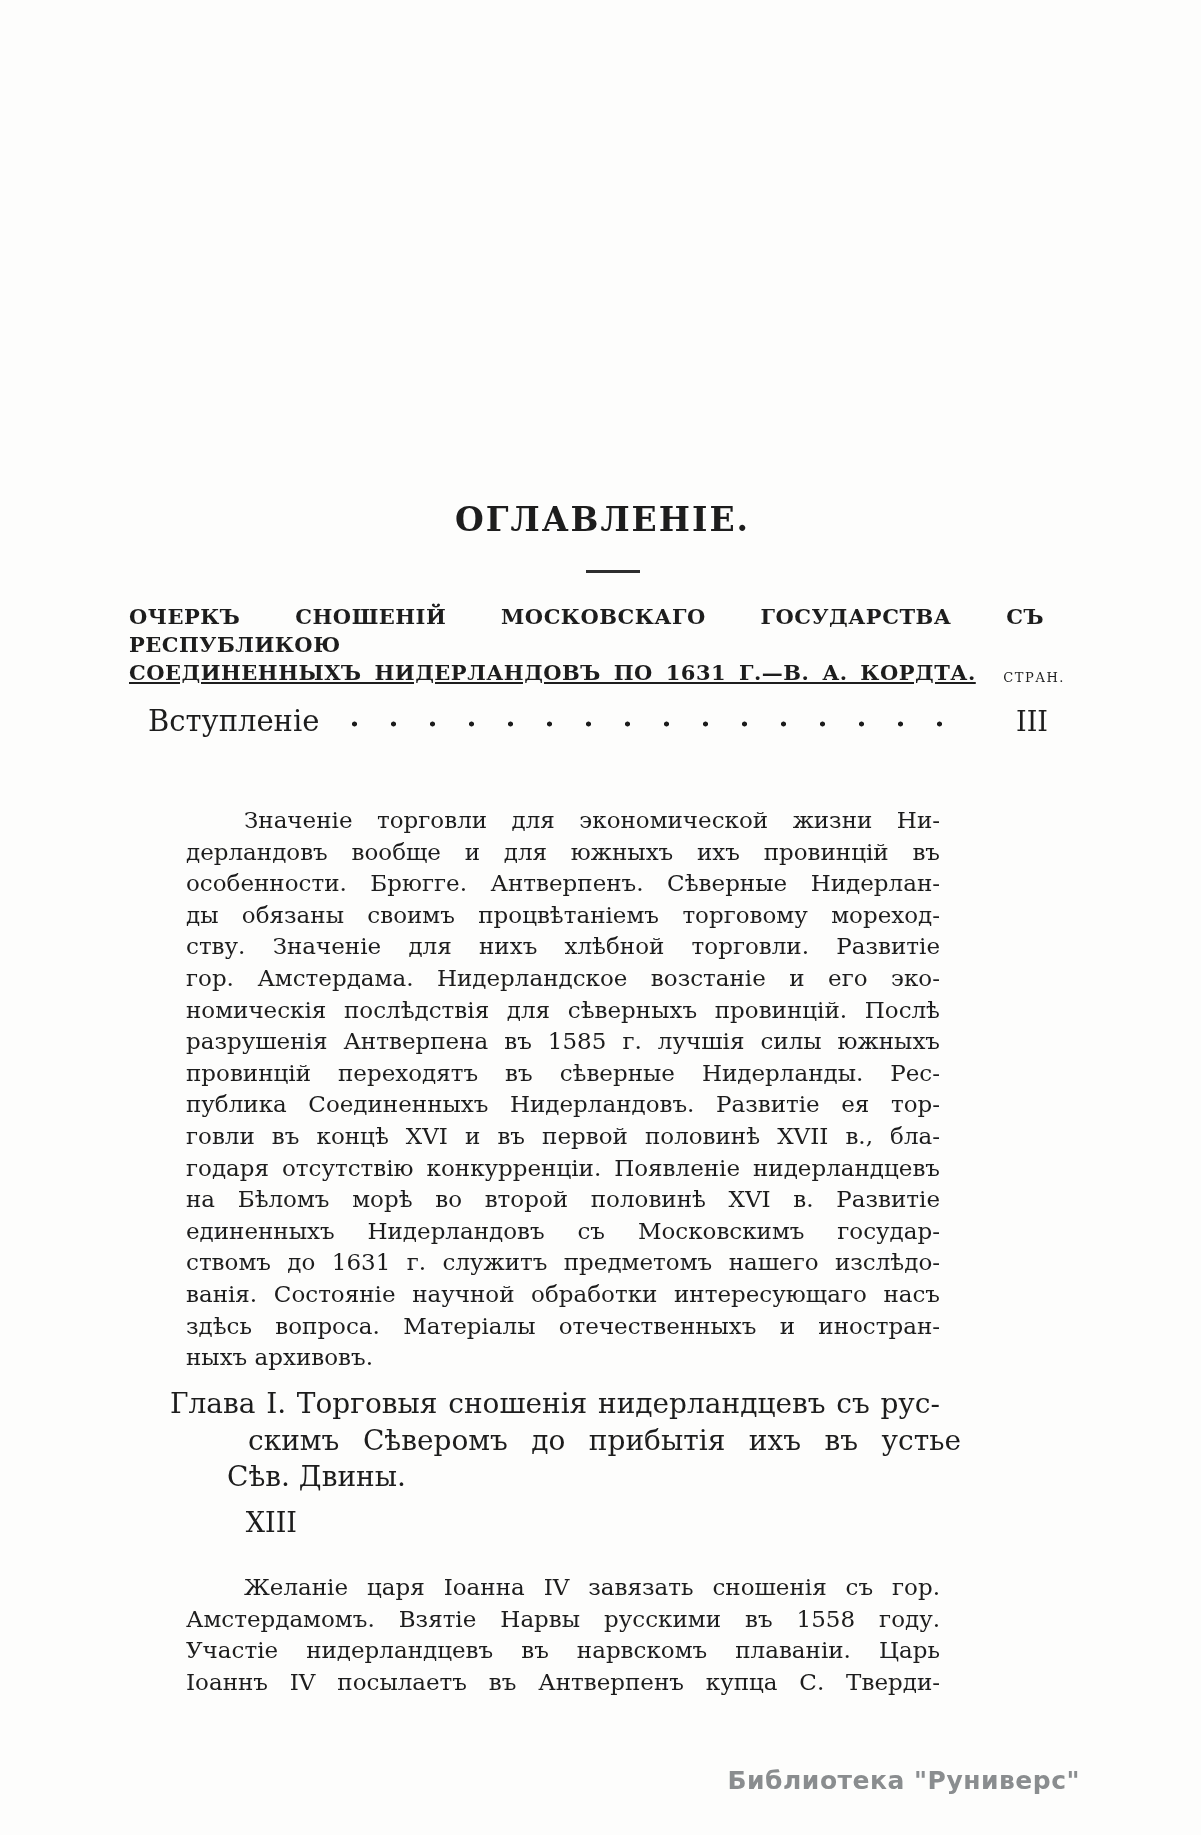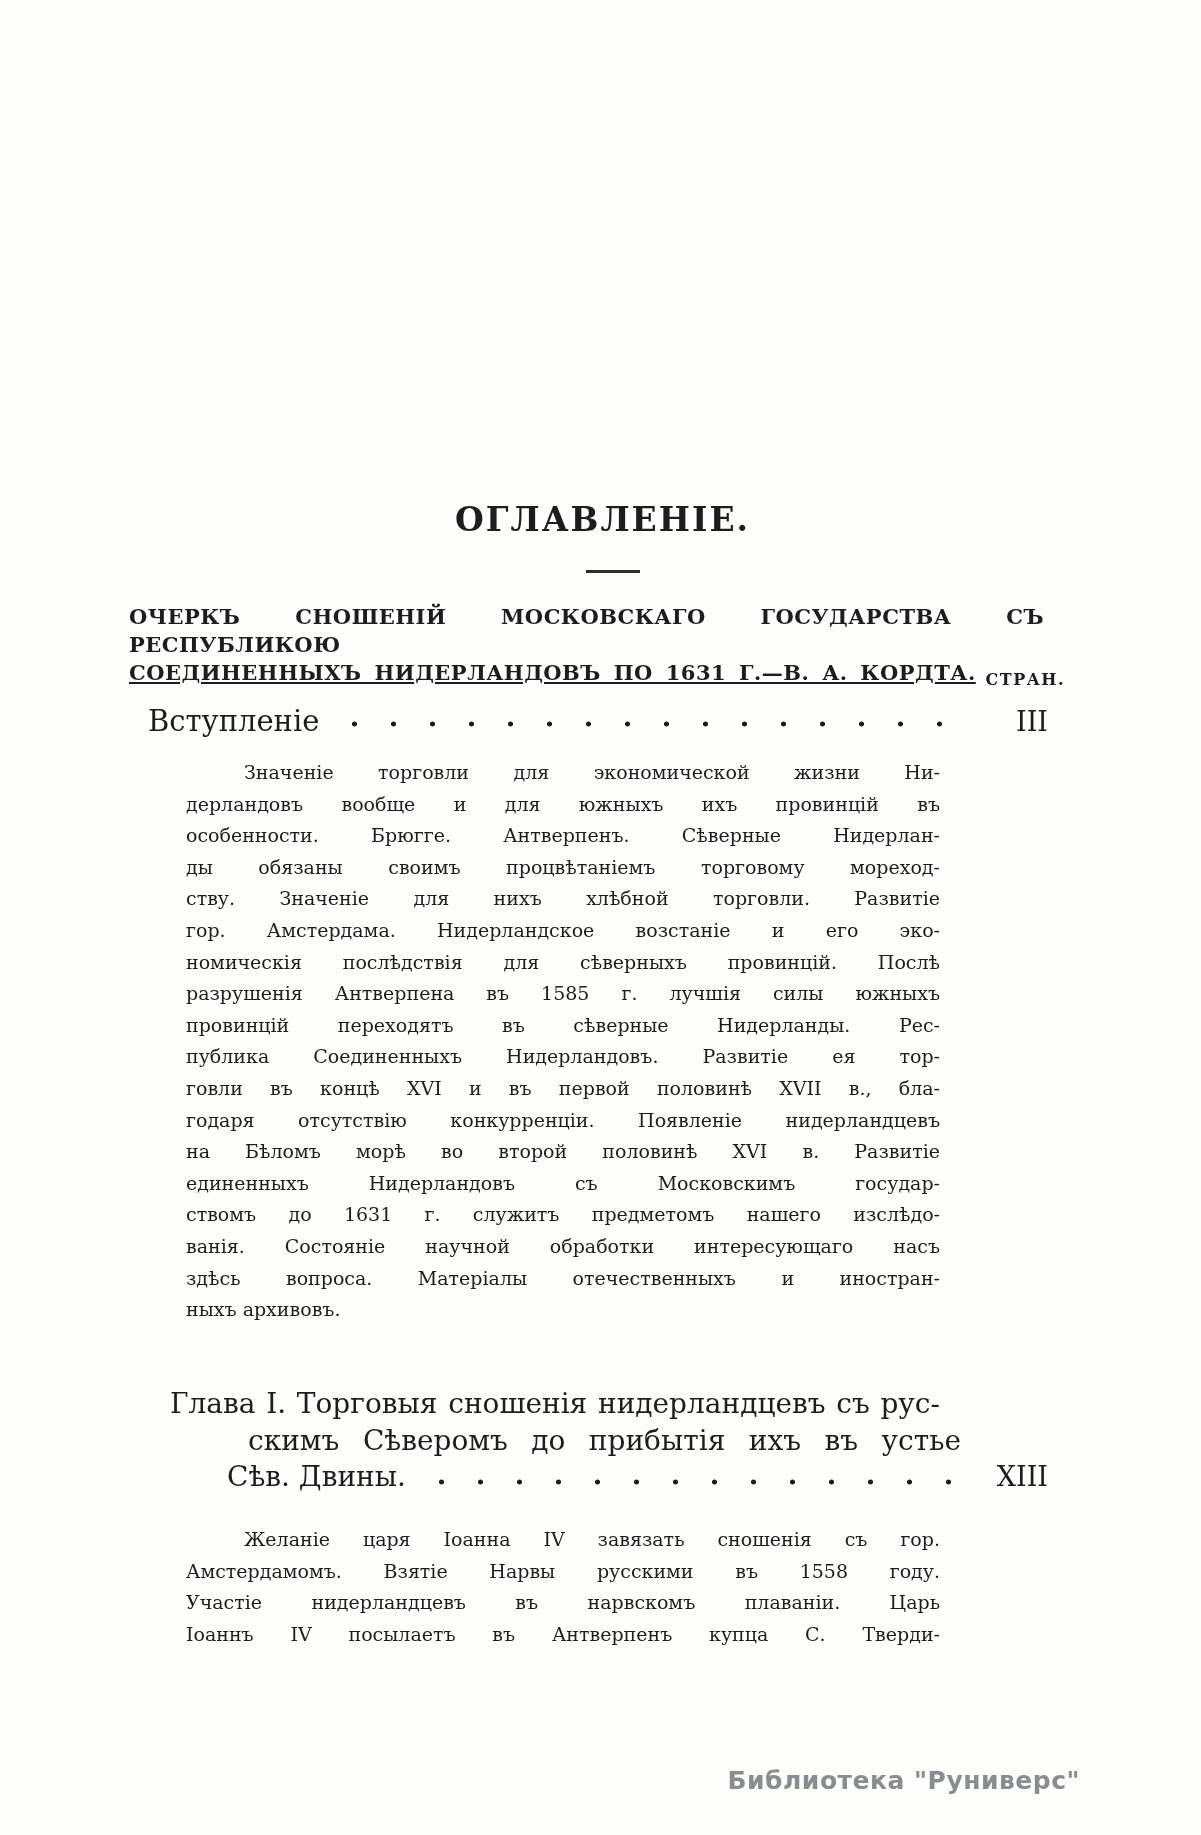--- a/index.html
+++ b/index.html
@@ -45,22 +45,22 @@
     line-height: 28px;
     letter-spacing: 0.5px;
   }
   .essay-header .hline1 { text-align: justify; text-align-last: justify; word-spacing: 4px; }
   .essay-header .hline2 { text-align: left; word-spacing: 5px; text-decoration: underline; }
 
   .stran-label {
     position: absolute;
     top: 670px;
     right: 164px;
-    font-size: 16px;
-    font-weight: bold;
+    font-size: 13px;
+    font-weight: normal;
     letter-spacing: 1.5px;
   }
 
   .entry-row {
     position: absolute;
     left: 148px;
     right: 181px;
     display: flex;
     align-items: baseline;
   }
@@ -80,21 +80,22 @@
     background-image: radial-gradient(circle, #1c1c1c 2.2px, transparent 2.8px);
     background-size: 39px 10px;
     background-repeat: repeat-x;
     background-position: 0 100%;
   }
 
   .summary {
     position: absolute;
     left: 186px;
     width: 754px;
-    font-size: 19px;
+    font-size: 23px;
+    margin-top: 48px;
   }
   .summary.p1 { top: 757px; }
   .summary.p2 { top: 1524px; }
   .tline {
     height: 31.6px;
     line-height: 31.6px;
     text-align: justify;
     text-align-last: justify;
     white-space: nowrap;
   }
@@ -122,20 +123,21 @@
     text-align: justify;
     text-align-last: justify;
     white-space: nowrap;
     height: 36.5px;
   }
   .ch-row {
     margin-left: 57px;
     display: flex;
     align-items: flex-start;
     height: 36.5px;
+    flex-direction: column;
   }
   .ch-label { font-size: 28px; white-space: nowrap; }
 
   .watermark {
     position: absolute;
     top: 1766px;
     right: 149px;
     font-family: "DejaVu Sans", sans-serif;
     font-weight: bold;
     font-size: 25px;

